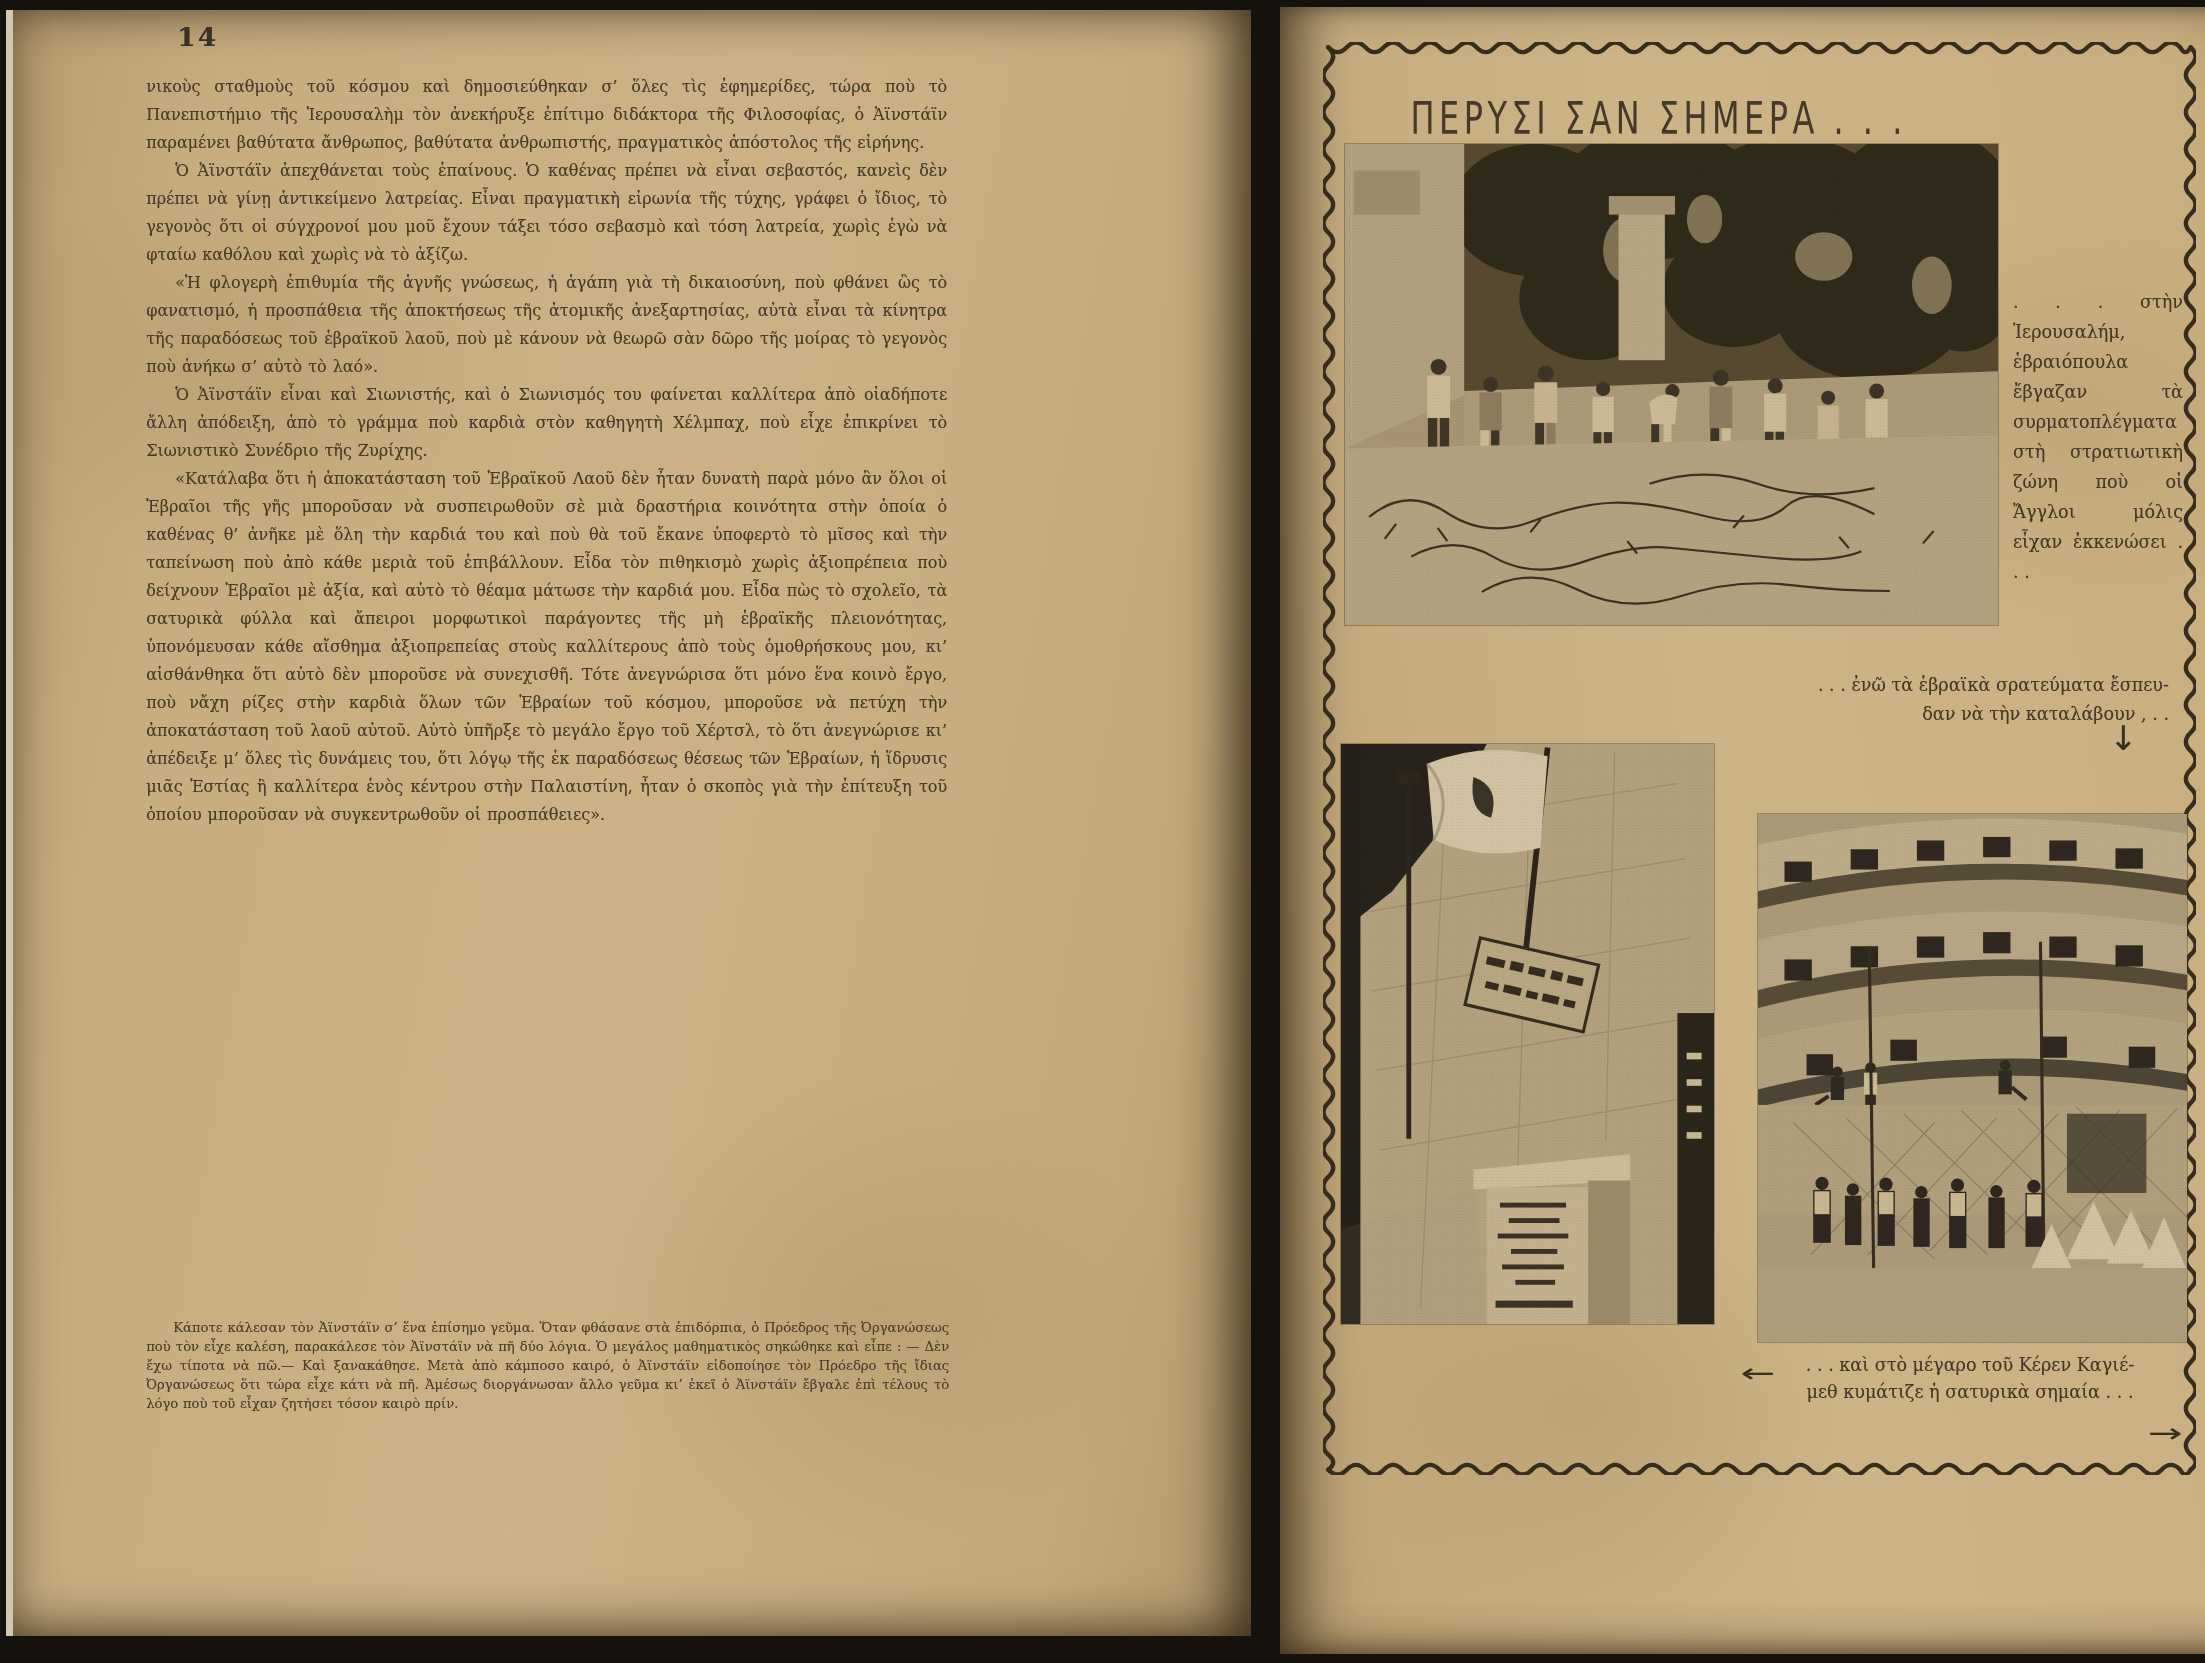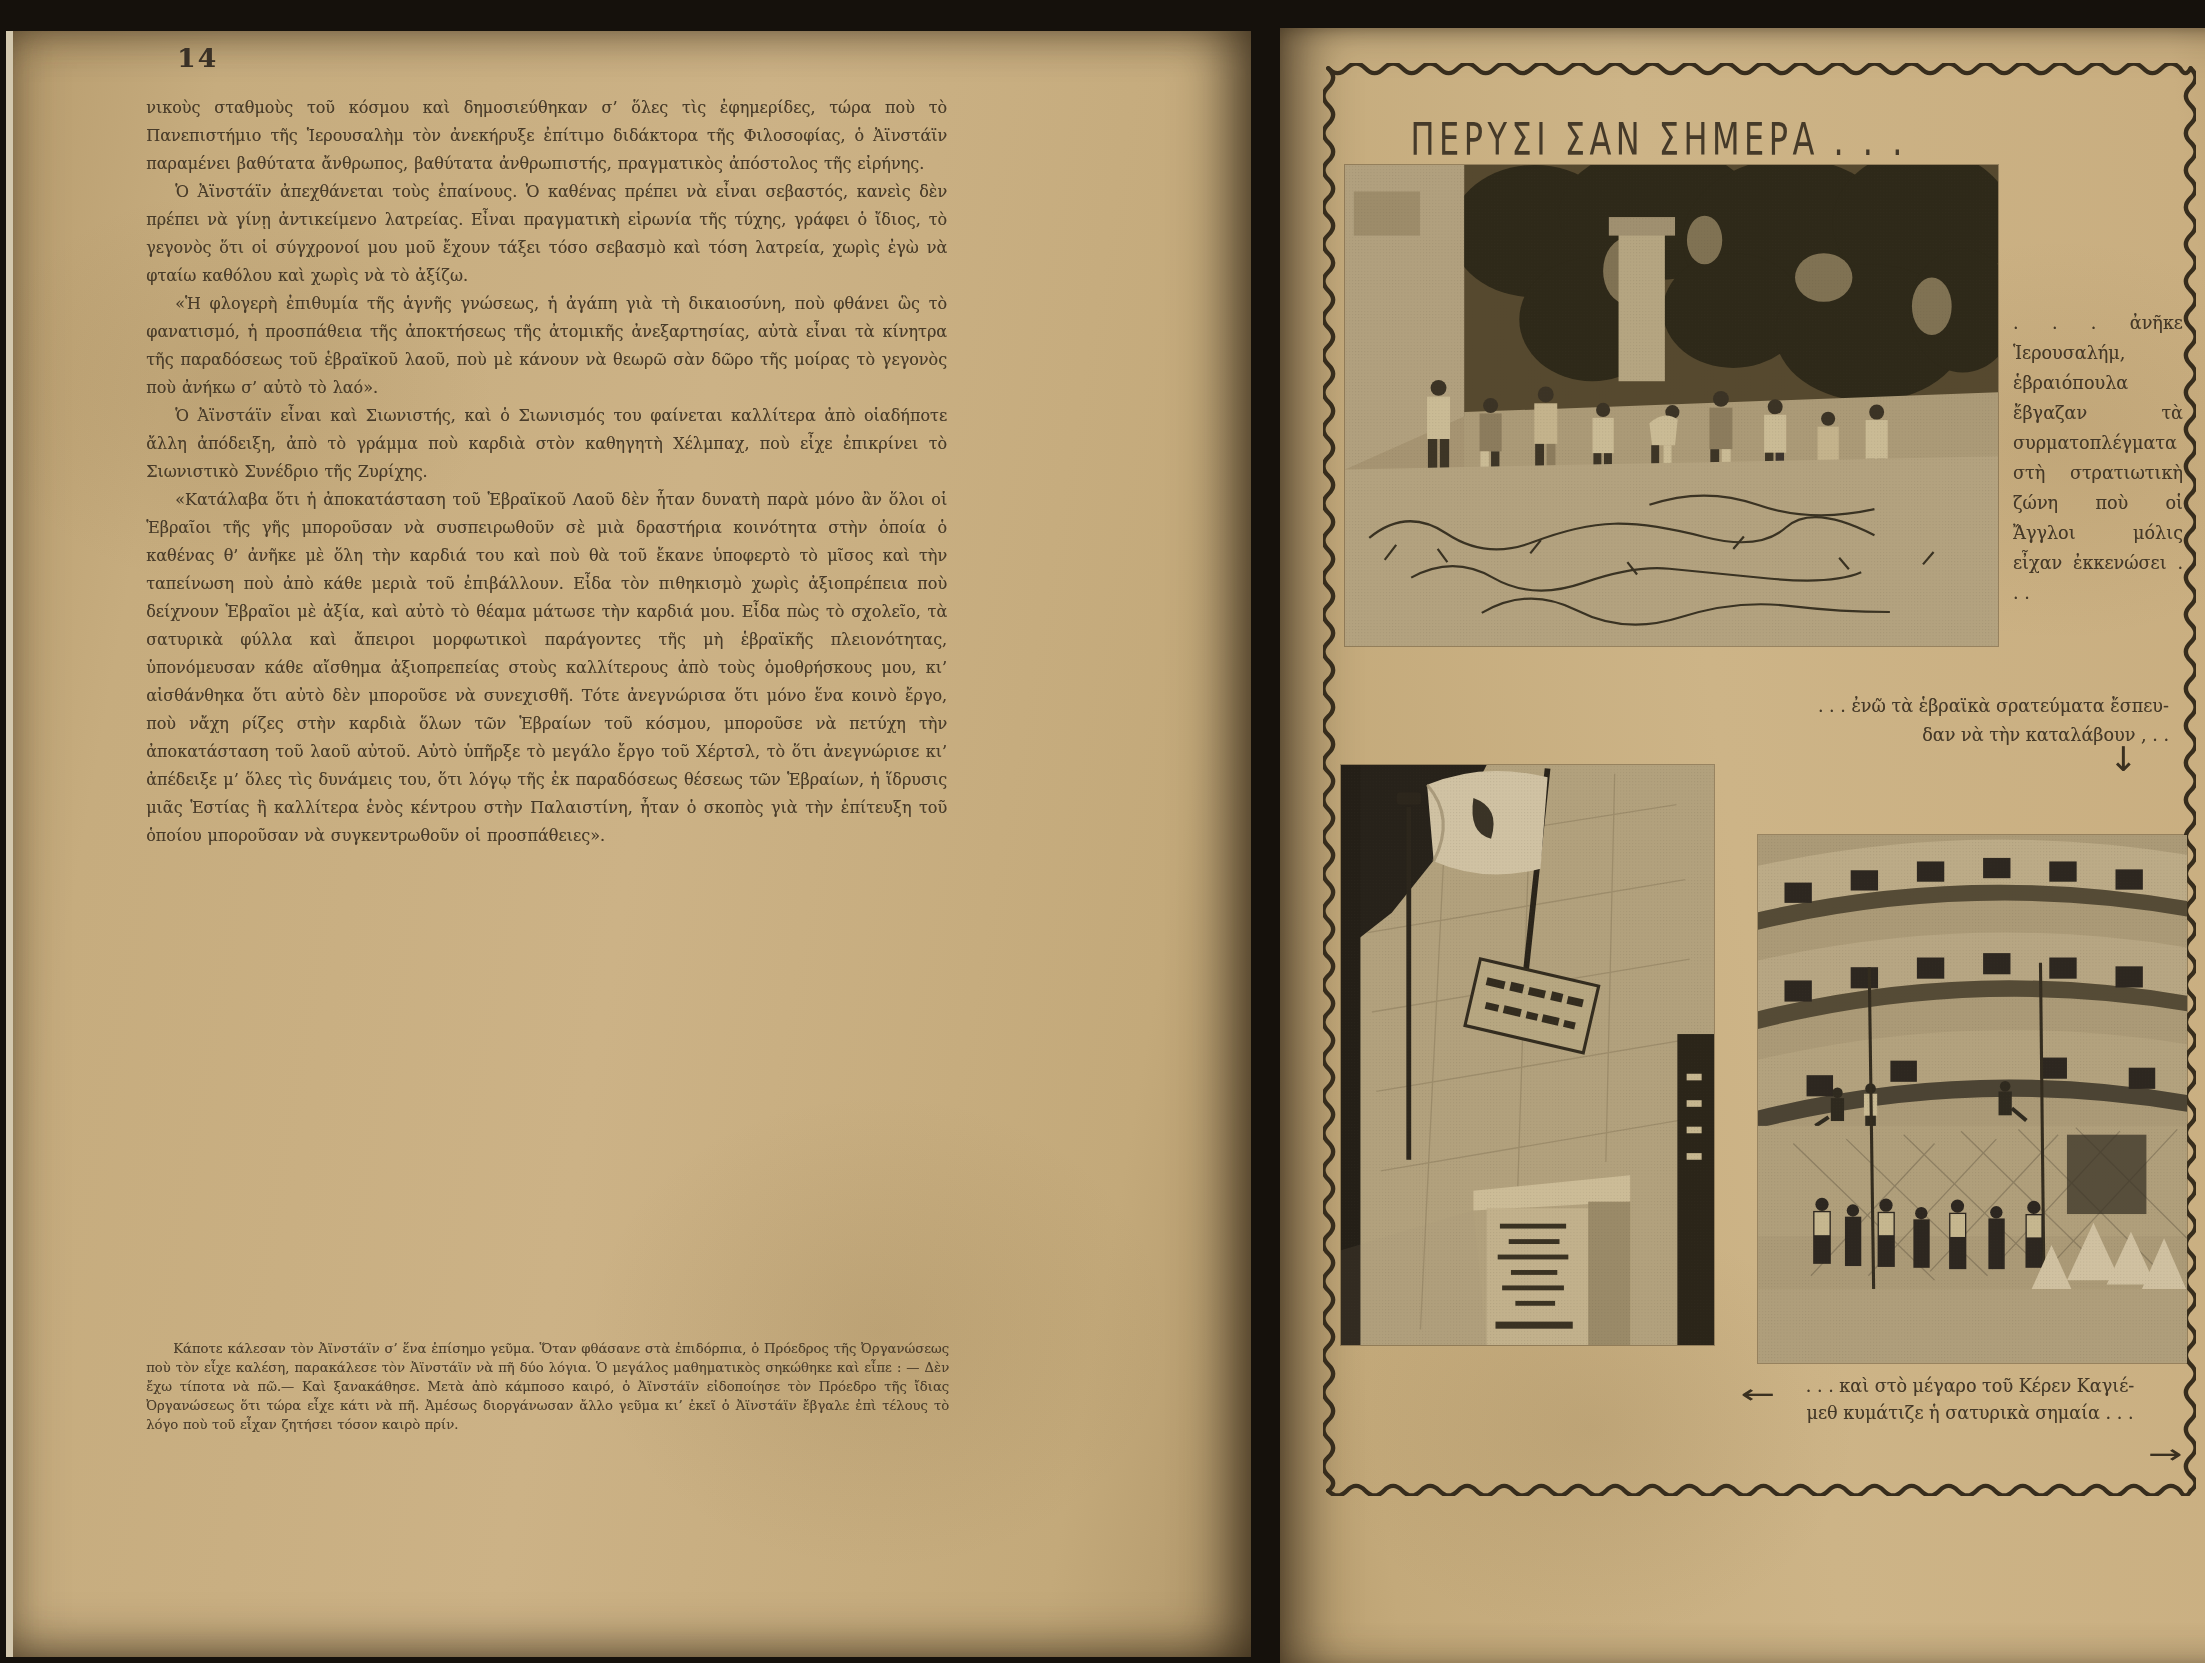--- a/index.html
+++ b/index.html
@@ -2,21 +2,21 @@
 <html style="font-size:7px"><head>
 <meta charset="utf-8">
 <style>
   html,body{margin:0;padding:0;background:#0f0c08;}
   #stage{
     position:relative; width:2332px; height:1663px; overflow:hidden;
     background:#15110c;
     font-family:"DejaVu Serif", serif;
   }
   
-  .page{position:absolute;margin-top:21px;}
+  .page{position:absolute;}
   .page-left{
     left:13.2px; top:9.7px; width:1238px; height:1626px;
     background:
       radial-gradient(ellipse 397px 309px at 18% 22%, rgba(125,98,55,.14), transparent 65%),
       radial-gradient(ellipse 485px 397px at 70% 80%, rgba(110,85,45,.12), transparent 60%),
       linear-gradient(100deg,#b89d6f 0%, #c6ac7e 14%, #ccb286 50%, #c3a97a 86%, #b1976a 100%);
     box-shadow:
       -7px 0 0 #d3c8ae,
       inset -35px 0 53px -13.2px rgba(42,30,16,.72),
       inset 0 -26.5px 49px -20px rgba(60,45,25,.5),
@@ -212,21 +212,21 @@
           <path d="M55,845 q 85,-70 175,-10 t 195,20 t 185,-42 t 205,30 t 185,-22 t 200,18"></path>
           <path d="M150,935 q 95,-52 185,0 t 205,12 t 195,-32 t 225,22 t 210,-14"></path>
           <path d="M310,1015 q 105,-62 215,-6 t 235,16 t 245,-26 t 230,14"></path>
           <path d="M690,770 q 125,-42 245,0 t 265,10"></path>
           <path d="M90,895 l 26,-34 M210,870 l 22,30 M420,880 l 24,-30 M640,900 l 22,28 M880,870 l 24,-28 M1120,890 l 22,26 M1310,905 l 24,-28"></path>
         </g>
         <rect width="1480" height="1090" fill="url(#ht1)"></rect>
       </svg>
     </div>
 
-    <div class="caption cap1">. . . ἀνῆκε Ἱερουσαλήμ, ἑβραιόπουλα ἔβγαζαν τὰ συρματοπλέγματα στὴ στρατιωτικὴ ζώνη ποὺ οἱ Ἄγγλοι μόλις εἶχαν ἐκκενώσει . . .</div>
+    <div class="caption cap1">. . . στὴν Ἱερουσαλήμ, ἑβραιόπουλα ἔβγαζαν τὰ συρματοπλέγματα στὴ στρατιωτικὴ ζώνη ποὺ οἱ Ἄγγλοι μόλις εἶχαν ἐκκενώσει . . .</div>
 
     <div class="caption cap2">
       <div>. . . ἐνῶ τὰ ἑβραϊκὰ σρατεύματα ἔσπευ-</div>
       <div>δαν νὰ τὴν καταλάβουν , . .</div>
     </div>
     <div class="arrow arrow-down">↓</div>
 
     <div class="photo" style="left:61px; top:737px; width:373px; height:580px;">
       <svg width="373" height="580" viewBox="0 0 845 1315" preserveAspectRatio="none">
         <defs>

